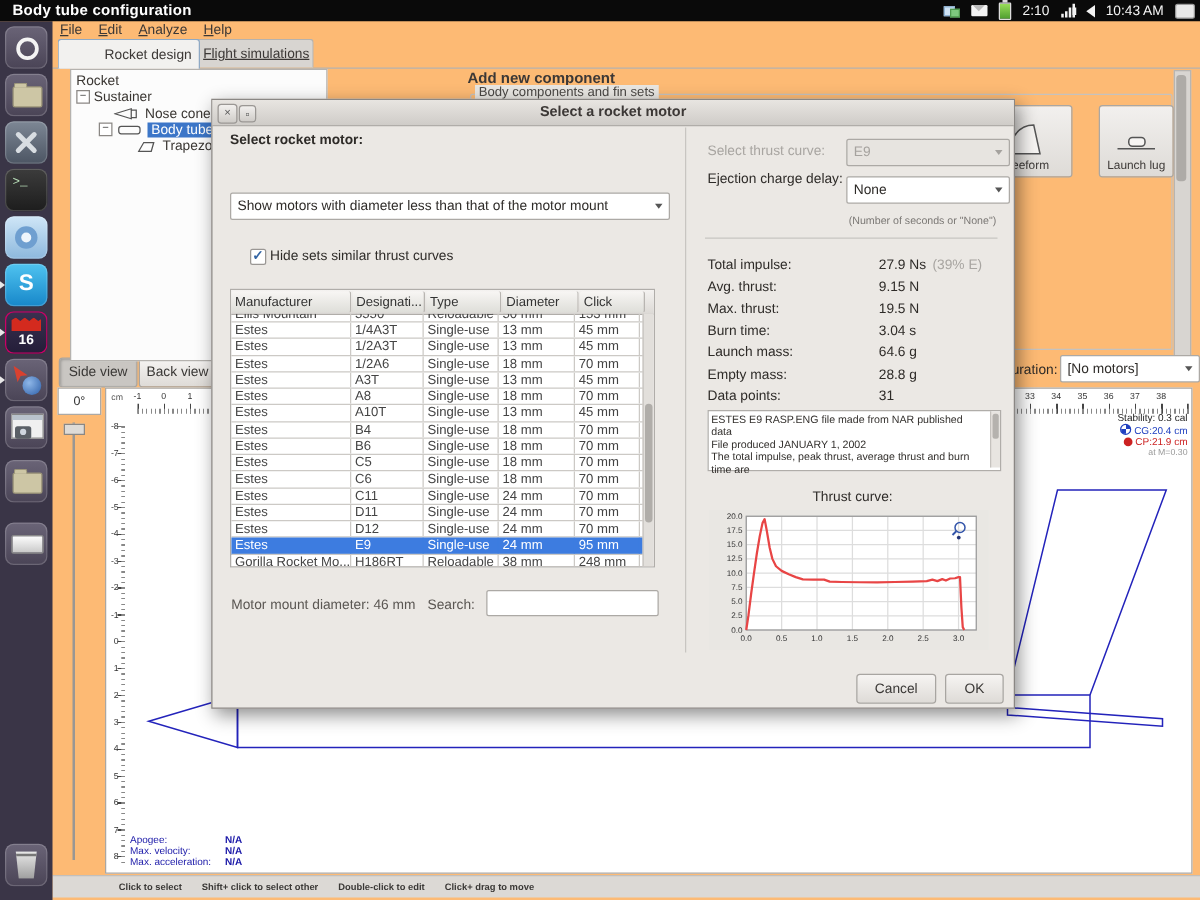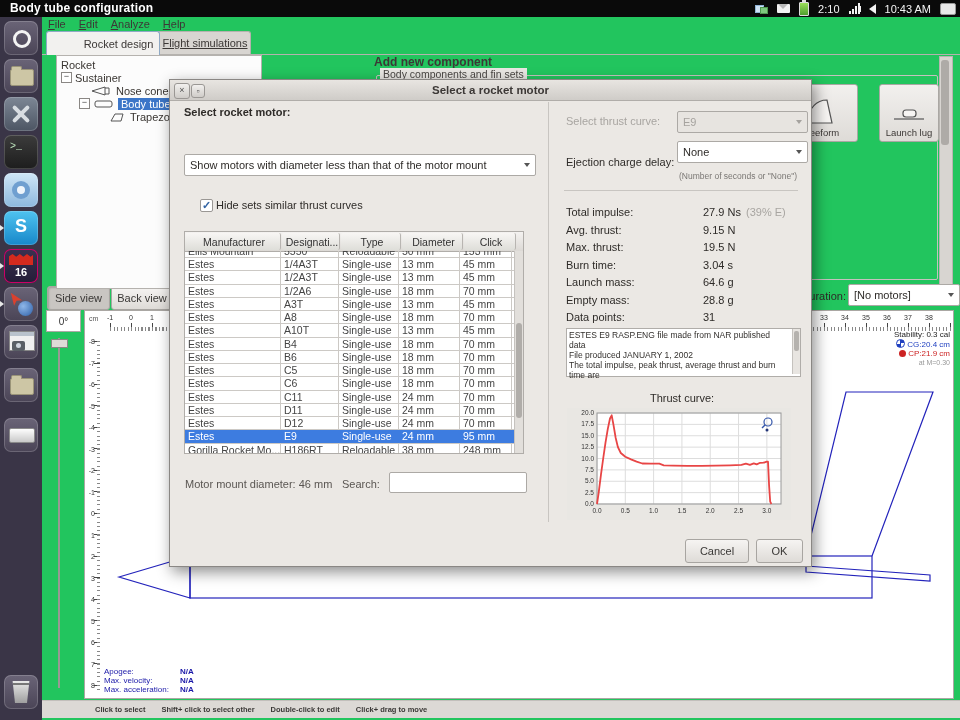--- a/index.html
+++ b/index.html
@@ -1,17 +1,17 @@
 <!DOCTYPE html>
 <html><head>
 <meta charset="utf-8">
 <style>
   html,body{margin:0;padding:0;background:#555;}
   #stage{position:relative;width:960px;height:720px;overflow:hidden;
-         font-family:"Liberation Sans",sans-serif;background:#22c55e;}
+         font-family:"Liberation Sans",sans-serif;background:#fdba74;}
   .abs{position:absolute;}
   
   #topbar{left:0;top:0;width:960px;height:17px;background:#0a0a0a;color:#fff;z-index:30;}
   #topbar .wtitle{position:absolute;left:10px;top:1px;font-size:12px;font-weight:bold;letter-spacing:.2px;}
   .tray{position:absolute;top:0;height:17px;display:flex;align-items:center;gap:9px;right:4px;}
   .traytxt{font-size:11px;color:#f4f4f4;}
   .envelope{width:13px;height:9px;background:#f2f2f2;border-radius:1px;position:relative;}
   .envelope:before{content:'';position:absolute;left:1px;top:0;border-left:5.5px solid transparent;border-right:5.5px solid transparent;border-top:5px solid #b9b9b9;}
   .net{width:13px;height:11px;position:relative;}
   .net:before{content:'';position:absolute;left:0;top:2px;width:7px;height:6px;background:#cfe3f5;border:1px solid #8fb3d5;}
@@ -102,21 +102,21 @@
   #dlg-titlebar{left:0;top:0;width:641px;height:20px;background:linear-gradient(#e8e5e1,#cfccc8);border-bottom:1px solid #b0ada9;}
   #dlg-title{width:100%;text-align:center;font-size:11.5px;font-weight:bold;color:#3c3836;line-height:20px;}
   .winbtn{position:absolute;top:3px;height:14px;border:1px solid #9a9794;border-radius:3px;background:linear-gradient(#f2f0ee,#cfccc8);color:#555;font-size:9px;line-height:12px;text-align:center;}
   .dlab{font-size:11px;color:#2e2b28;}
   .dlab.bold{font-weight:bold;}
   .dlab.gray{color:#a8a5a1;}
   .checkbox{width:11px;height:11px;background:#fff;border:1px solid #9a9794;border-radius:2px;color:#3465a4;font-size:11px;font-weight:bold;line-height:10px;text-align:center;}
   
   #mtable{left:14px;top:151px;width:338px;height:221px;background:#fff;border:1px solid #b0ada9;font-size:10.5px;color:#444;}
   #mhead{display:flex;height:19px;background:linear-gradient(#f4f2f0,#dcd9d5);border-bottom:1px solid #b0ada9;}
-  #mhead span{display:block;border-right:1px solid #b8b5b1;padding:3px 0 0 3px;box-sizing:border-box;color:#333;overflow:hidden;white-space:nowrap;background:linear-gradient(#f8f6f4,#deded9);border-radius:2px;margin:1px 1px 1px 0;text-align:center;}
+  #mhead span{display:block;border-right:1px solid #b8b5b1;padding:3px 0 0 3px;box-sizing:border-box;color:#333;overflow:hidden;white-space:nowrap;background:linear-gradient(#f8f6f4,#deded9);border-radius:2px;margin:1px 1px 1px 0;}
   #rows{position:absolute;left:0;top:19px;width:330px;height:202px;overflow:hidden;}
   .trow{display:flex;height:12.25px;border-bottom:1px solid #ccc9c5;overflow:hidden;}
   .trow.partial{height:6px;}
   .trow.partial .tcell{margin-top:-6px;}
   .tcell{display:block;border-right:1px solid #ccc9c5;padding-left:3px;box-sizing:border-box;white-space:nowrap;overflow:hidden;line-height:12px;}
   .trow.sel{background:#3d7ce0;color:#fff;}
   .trow.sel .tcell{border-right-color:#3d7ce0;}
   #tscroll{position:absolute;right:0;top:19px;width:8px;height:202px;background:#e2dfdb;border-left:1px solid #c5c2be;}
   #tscroll .thumb{position:absolute;left:1px;top:72px;width:6px;height:95px;background:#b0ada9;border-radius:3px;}
   .snote{font-size:8.5px;color:#7a7774;}
@@ -520,21 +520,21 @@
   <div class="abs dlab" style="left:172px;top:398px;color:#5a5652">Search:</div>
   <input class="abs" style="left: 219px; top: 392px; width: 132px; height: 17px; border: 1px solid rgb(172, 169, 165); border-radius: 2px; font-size: 11px; font-family: inherit;" value="">
 
   <div class="abs" style="left:378px;top:22px;width:1px;height:420px;background:#c8c5c1"></div>
 
   <div class="abs dlab gray" style="left:396px;top:35px">Select thrust curve:</div>
   <div class="abs combo disabled" style="left:507px;top:31px;width:119px;height:20px">
         <span>E9</span>
         <span class="tri"></span>
       </div>
-  <div class="abs dlab" style="left:396px;top:76px">Ejection charge delay:</div>
+  <div class="abs dlab" style="left:396px;top:57px">Ejection charge delay:</div>
   <div class="abs combo" style="left:507px;top:61px;width:119px;height:20px">
         <span>None</span>
         <span class="tri"></span>
       </div>
   <div class="abs snote" style="left:396px;top:91px;width:231px;text-align:right">(Number of seconds or "None")</div>
   <div class="abs dhr"></div>
   <div id="stats">
         <div class="statrow" style="top: 126px;"><span class="slab">Total impulse:</span><span class="sval">27.9 Ns</span><span class="sextra">(39% E)</span></div>
         <div class="statrow" style="top: 143.5px;"><span class="slab">Avg. thrust:</span><span class="sval">9.15 N</span></div>
         <div class="statrow" style="top: 161px;"><span class="slab">Max. thrust:</span><span class="sval">19.5 N</span></div>

